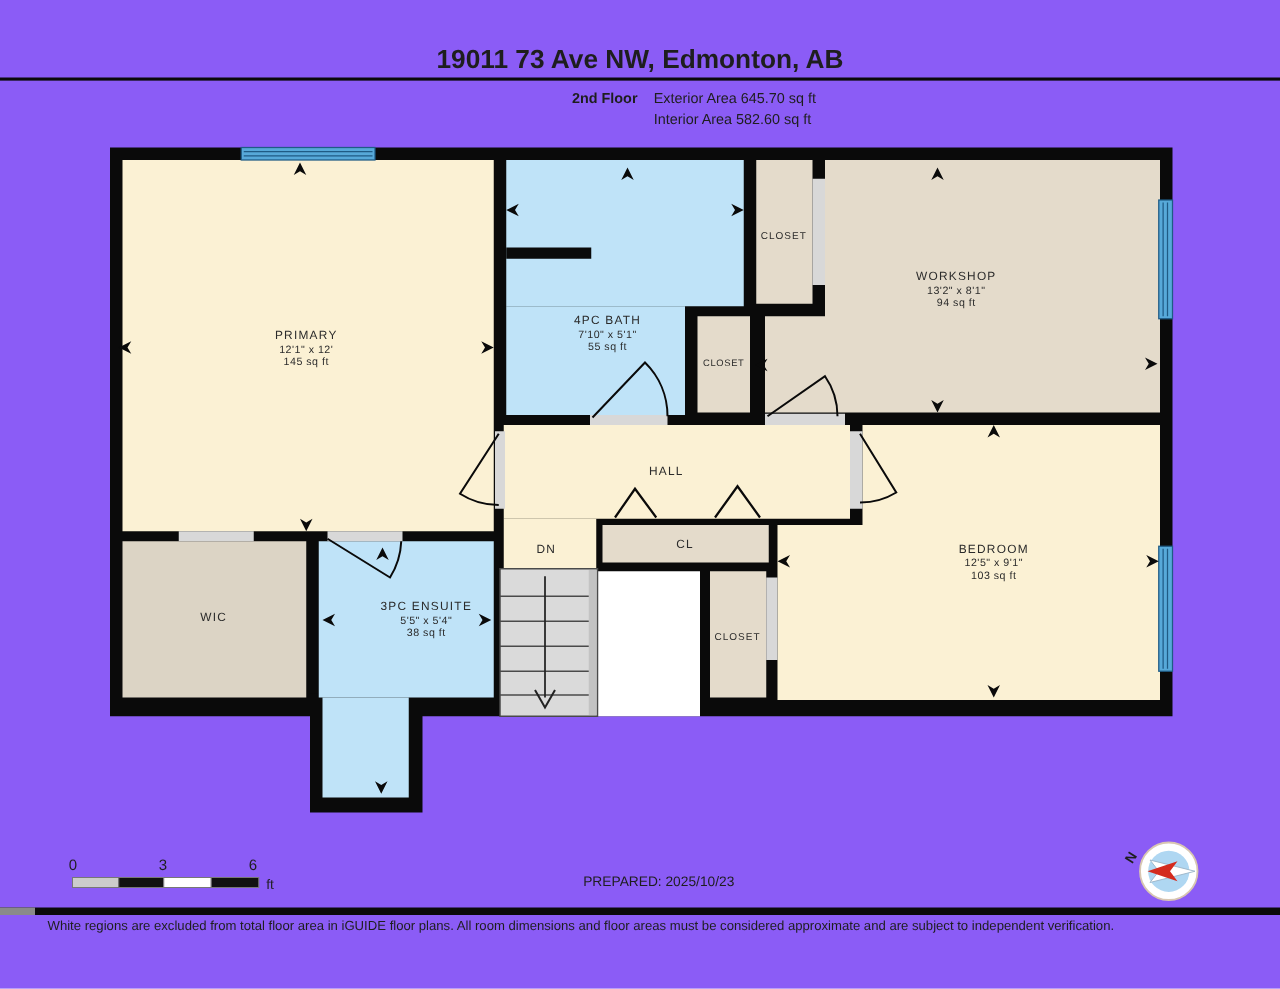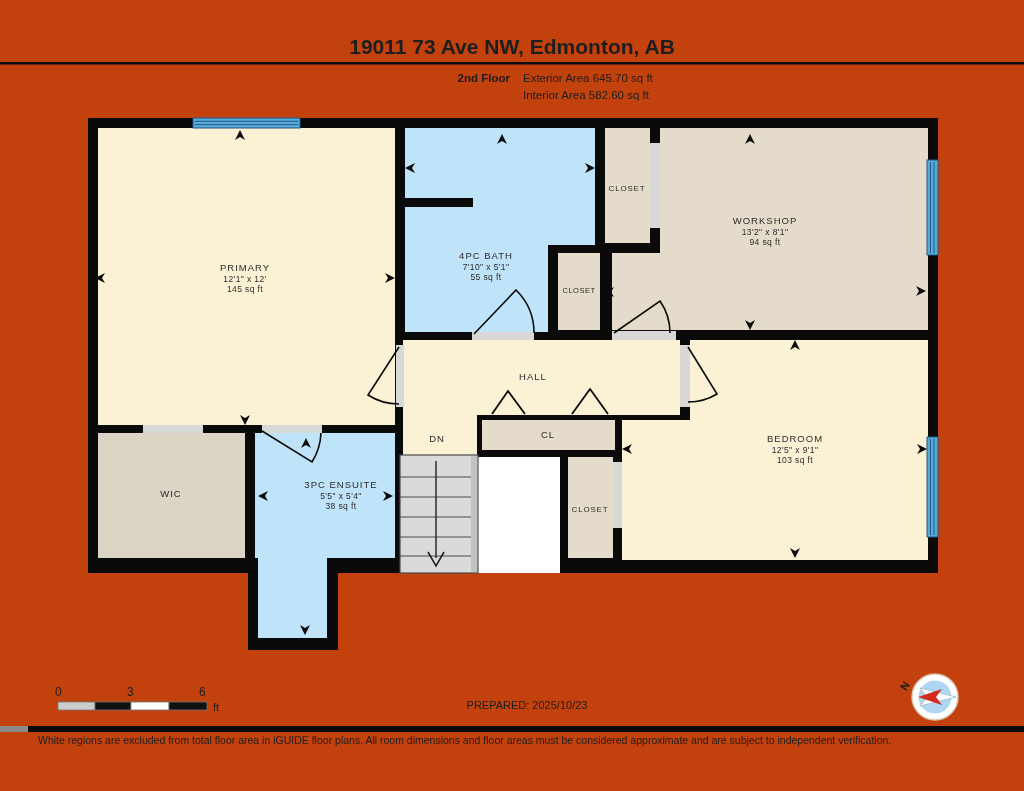--- a/index.html
+++ b/index.html
@@ -1,16 +1,16 @@
 <!DOCTYPE html>
 <html><head>
 <meta charset="utf-8">
 <style>
   html,body{margin:0;padding:0;background:#ffffff;}
-  #page{position:relative;width:1024px;height:791px;background:#c2410c;overflow:hidden;
+  #page{position:relative;width:1024px;height:791px;background:#8b5cf6;overflow:hidden;
         font-family:"Liberation Sans",sans-serif;}
   svg text{fill:#1e1e1e;}
   .t-title{font-family:"Liberation Sans",sans-serif;font-size:21px;font-weight:bold;}
   .t-sub-b{font-family:"Liberation Sans",sans-serif;font-size:11.5px;font-weight:bold;}
   .t-sub{font-family:"Liberation Sans",sans-serif;font-size:11.5px;}
   .t-room{font-family:"Liberation Sans",sans-serif;font-size:9.5px;letter-spacing:1px;fill:#2b2b2b;}
   .t-dim{font-family:"Liberation Sans",sans-serif;font-size:8.5px;letter-spacing:.4px;fill:#2b2b2b;}
   .t-small{font-family:"Liberation Sans",sans-serif;font-size:8px;letter-spacing:.8px;fill:#2b2b2b;}
   .t-tiny{font-family:"Liberation Sans",sans-serif;font-size:7.5px;letter-spacing:.5px;fill:#2b2b2b;}
   .t-foot{font-family:"Liberation Sans",sans-serif;font-size:11px;}

